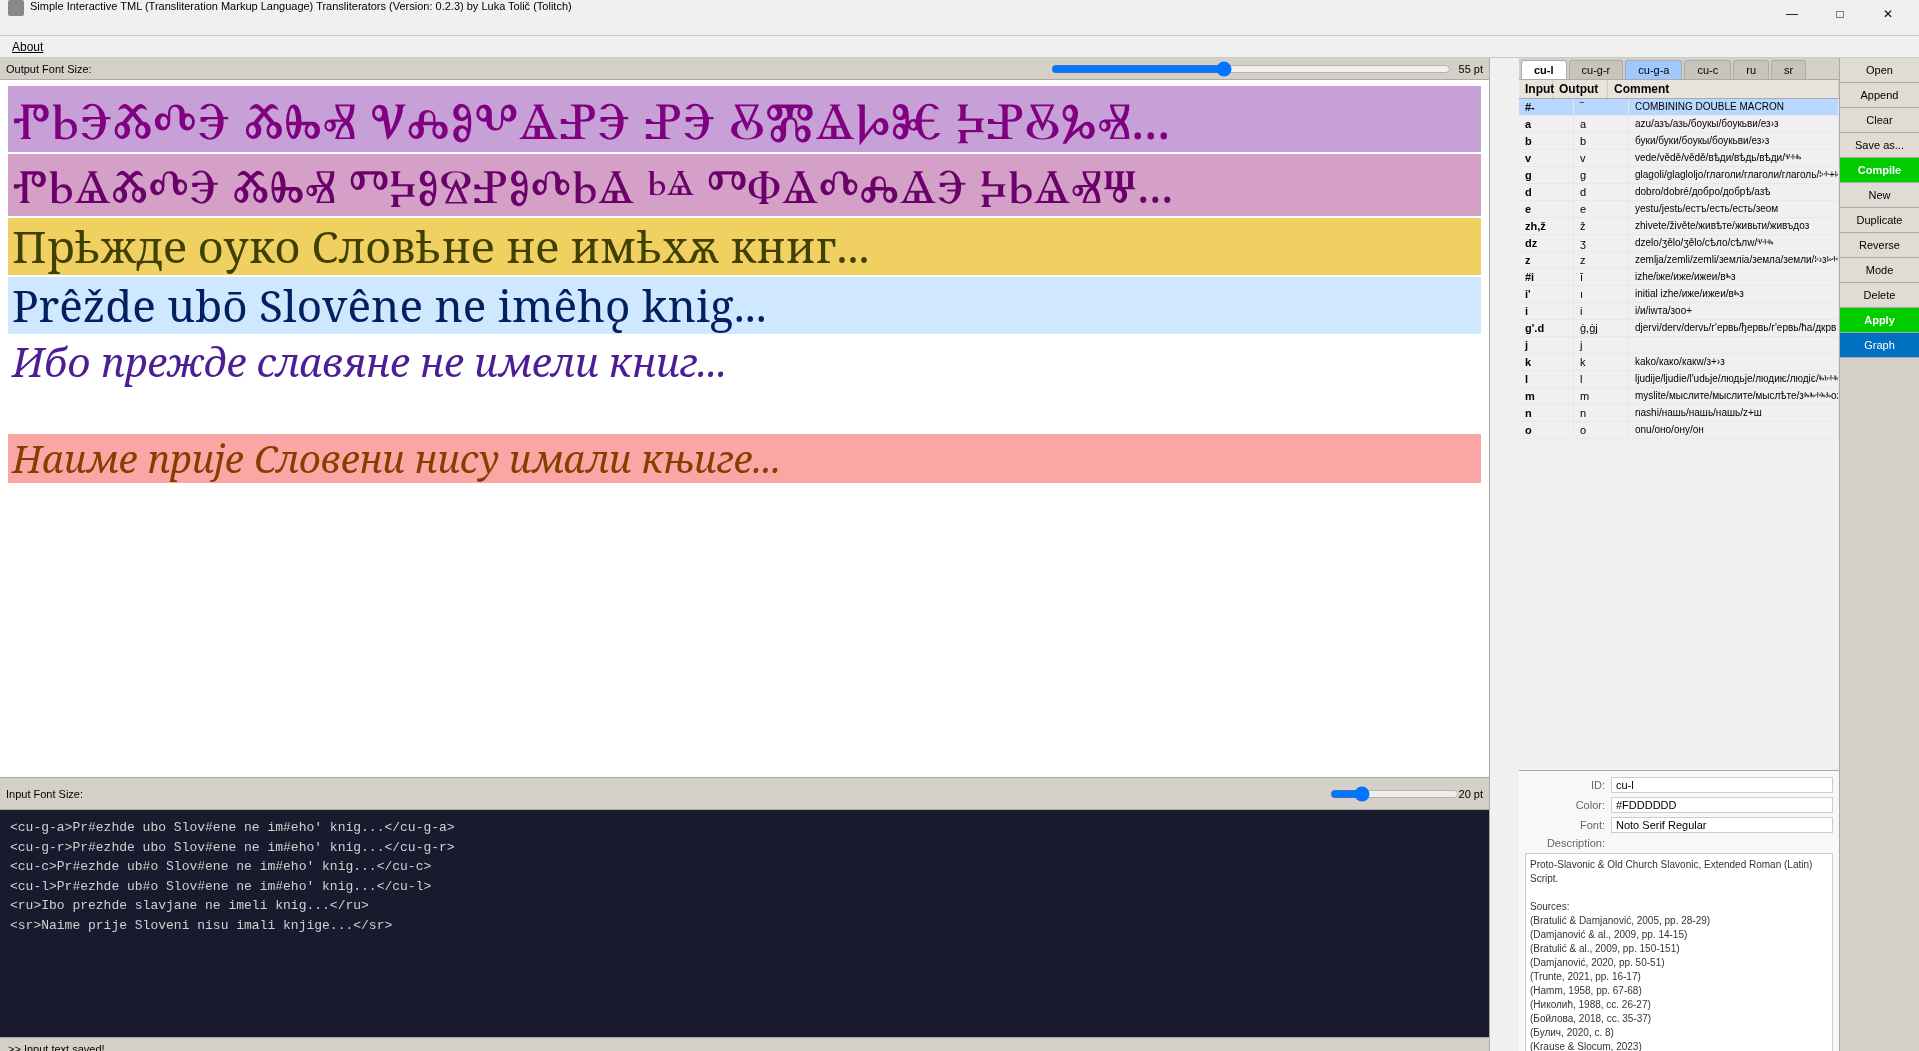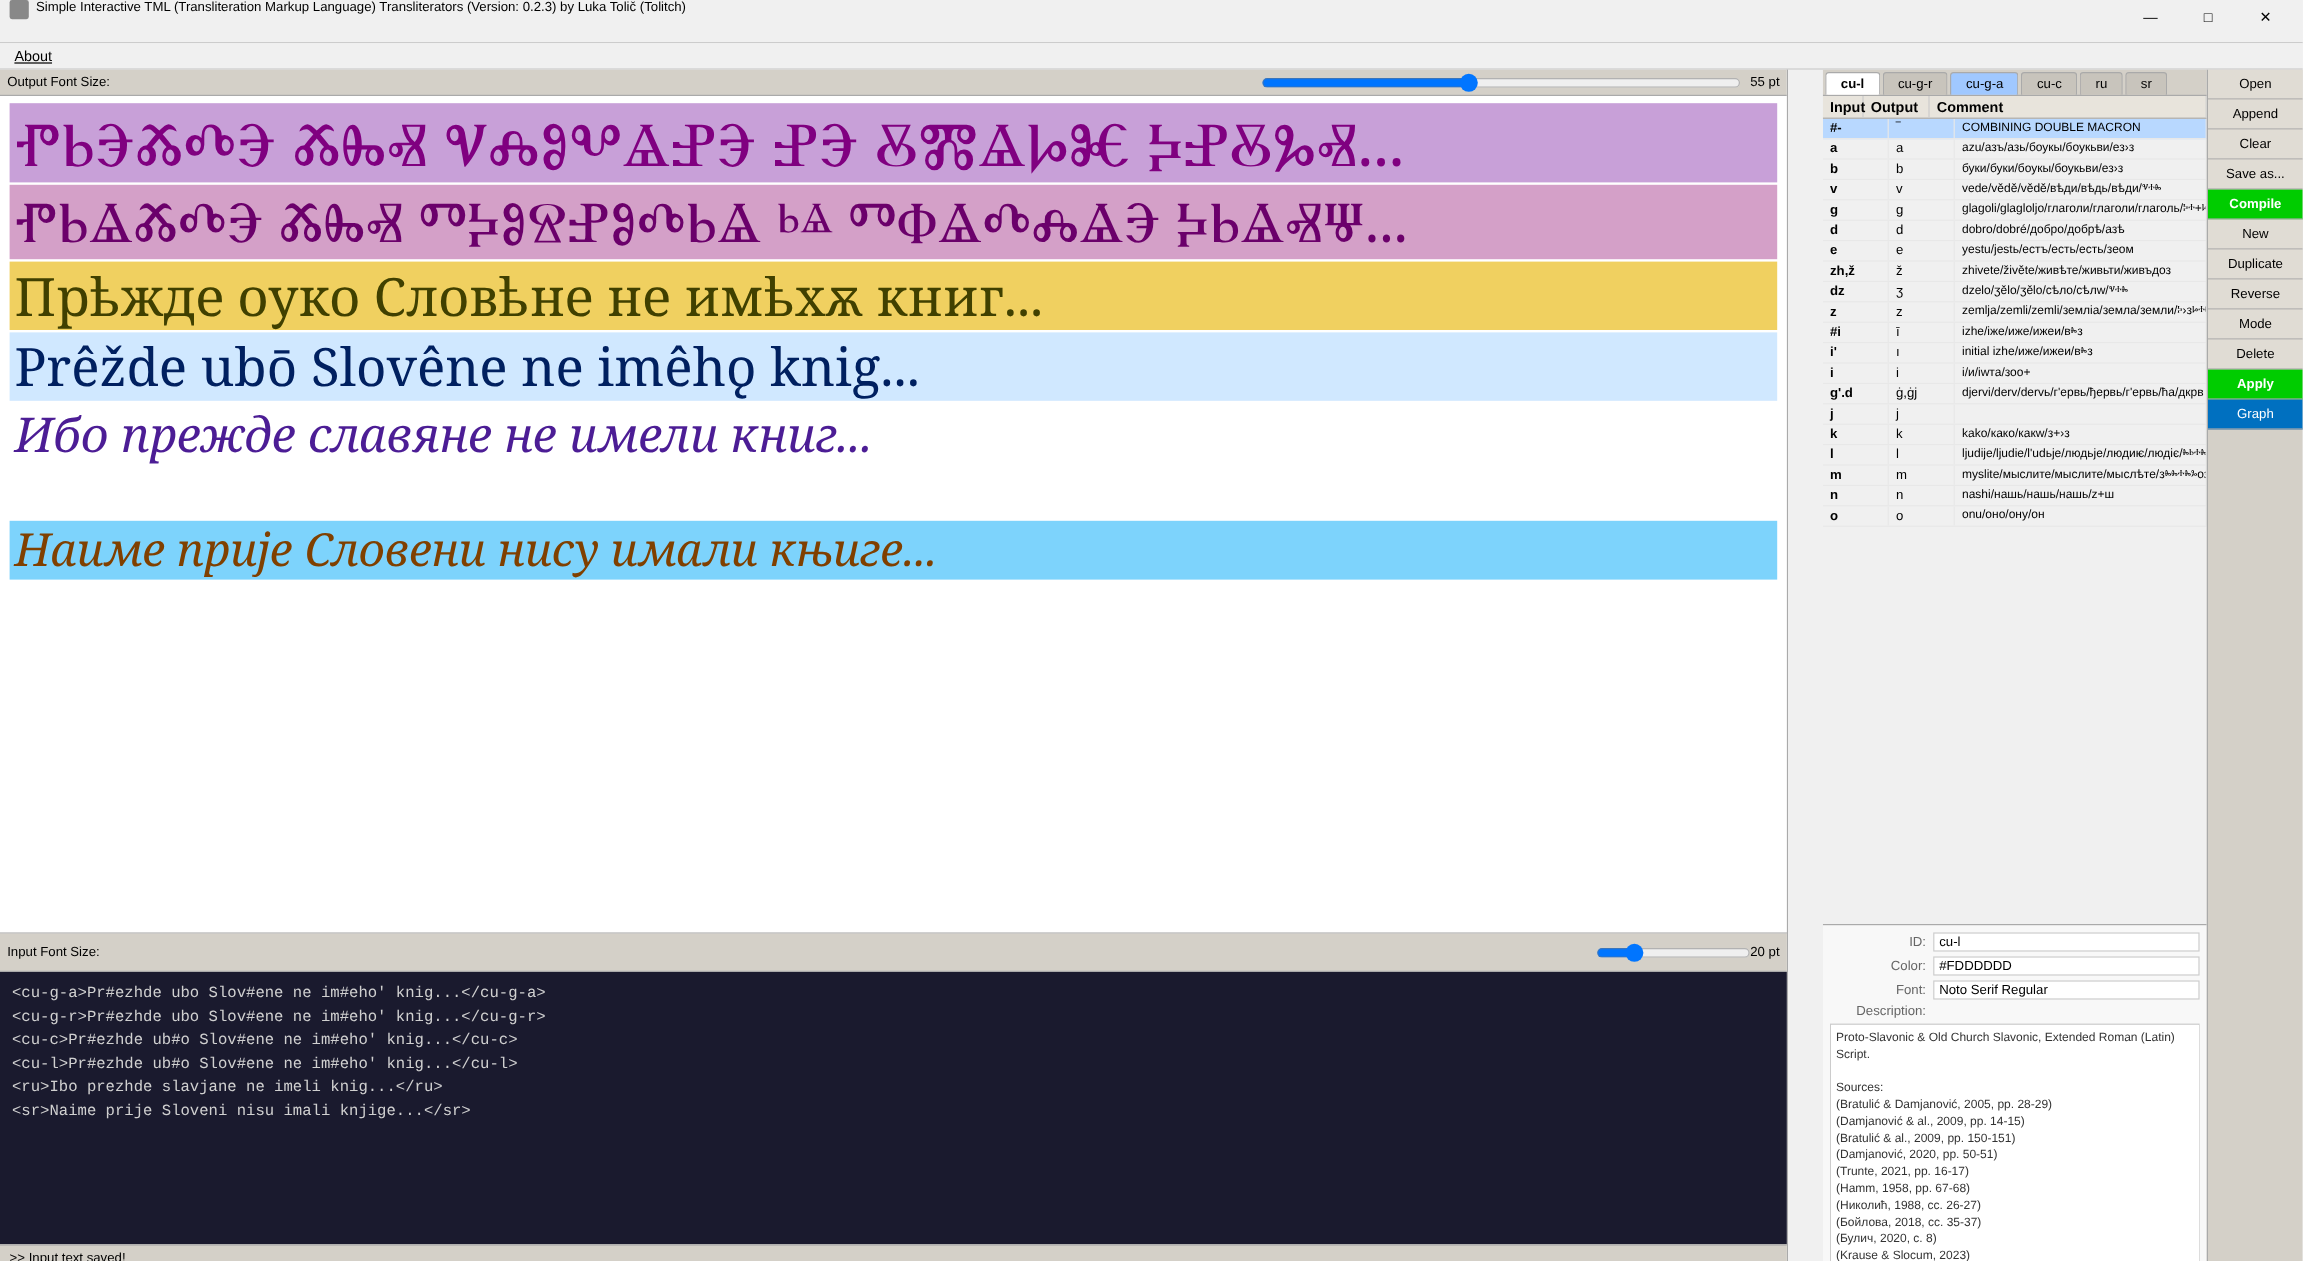--- a/index.html
+++ b/index.html
@@ -77,21 +77,21 @@
       padding: 2px 4px;
       margin: 2px 0;
       font-size: 40px;
       line-height: 1.2;
     }
     .output-line-1 { background: #c8a0d8; color: #800080; font-family: 'Noto Serif', serif; font-size: 52px; }
     .output-line-2 { background: #d4a0c8; color: #6b006b; font-family: 'Noto Serif', serif; font-size: 48px; }
     .output-line-3 { background: #f0d060; color: #404000; font-family: 'Noto Serif', serif; font-size: 44px; }
     .output-line-4 { background: #d0e8ff; color: #002060; font-family: 'Noto Serif', serif; font-size: 44px; }
     .output-line-5 { background: white; color: #4c1d95; font-family: 'Noto Serif', serif; font-size: 40px; font-style: italic; }
-    .output-line-6 { background: #7dd3fc; color: #804000; font-family: 'Noto Serif', serif; font-size: 38px; font-style: italic; margin-top: 46px; }
+    .output-line-6 { background: #fca5a5; color: #804000; font-family: 'Noto Serif', serif; font-size: 38px; font-style: italic; margin-top: 46px; }
 
     
     #input-area {
       height: 260px;
       display: flex;
       flex-direction: column;
       border-top: 1px solid #aaa;
     }
 
     #input-font-bar {

